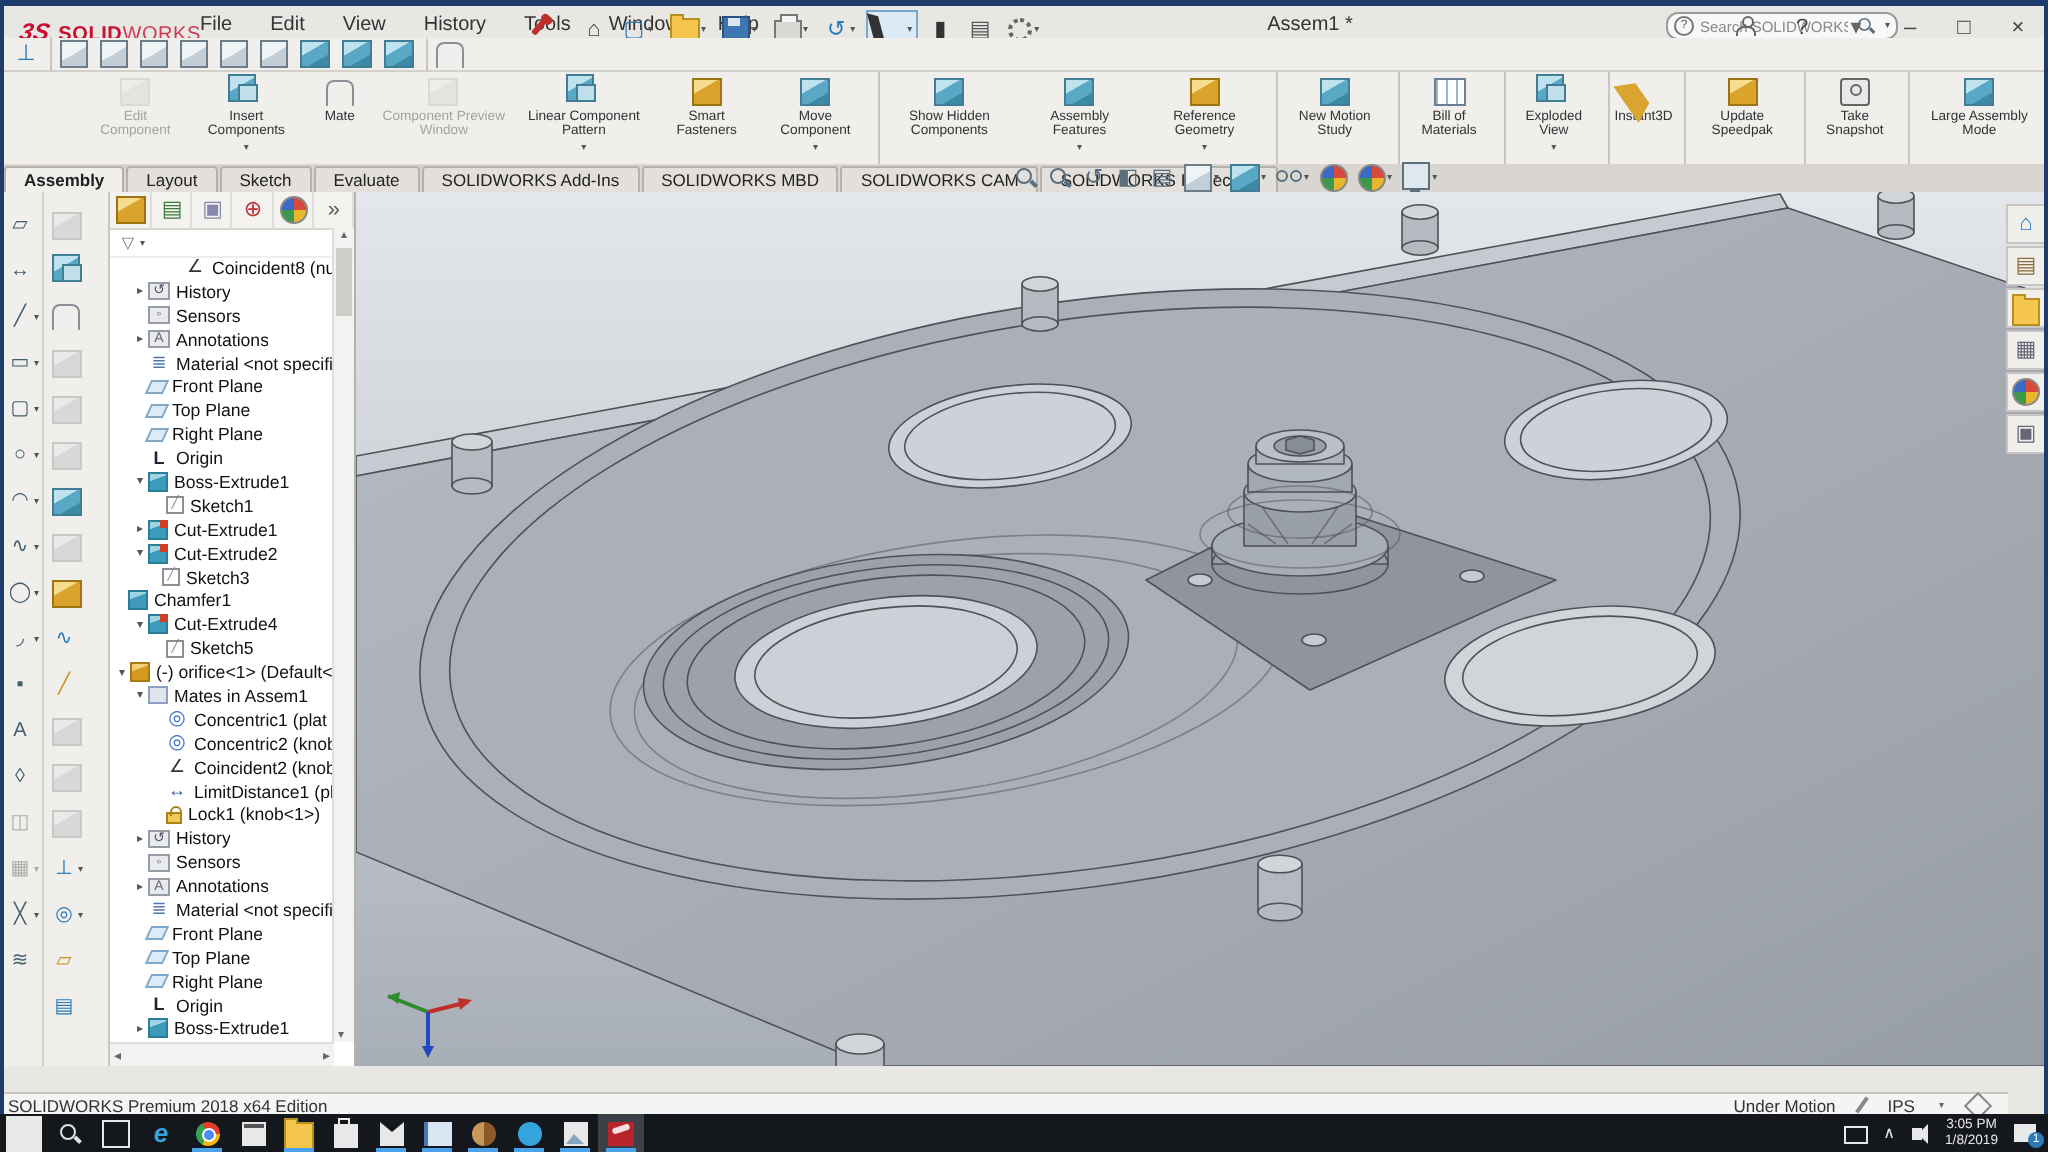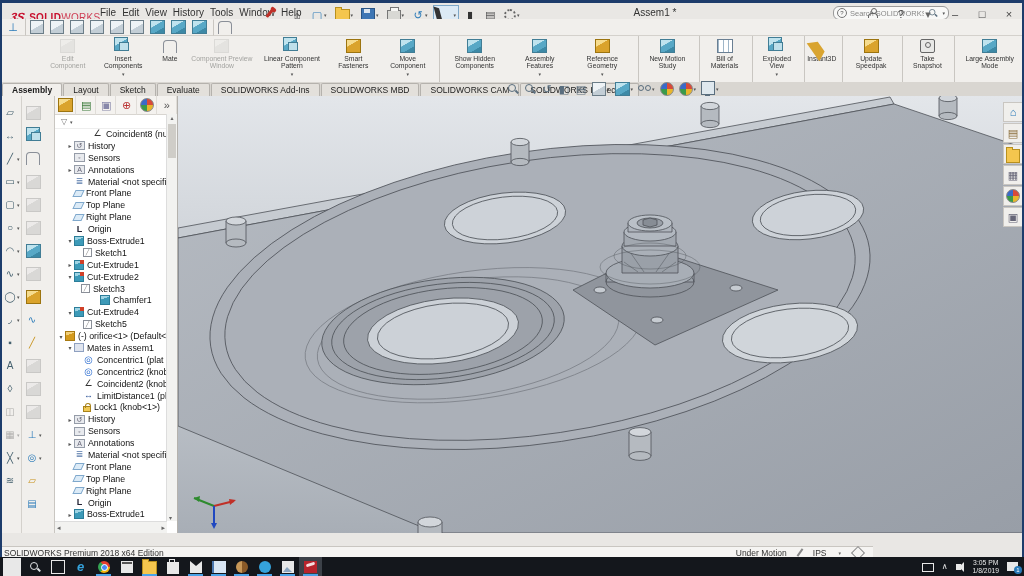--- a/index.html
+++ b/index.html
@@ -7,21 +7,21 @@
        font-family:"Liberation Sans","DejaVu Sans",sans-serif;background:#e9e7e4;
        -webkit-font-smoothing:antialiased;}
   .frame-edge{position:absolute;top:0;width:2px;height:557px;background:#1d3c6b;z-index:50;}
   
   #titlebar{position:absolute;left:0;top:0;width:1024px;height:19px;background:#e9e7e4;
             border-top:3px solid #1d3c6b;box-sizing:border-box;}
   #brand{position:absolute;left:10px;top:4px;white-space:nowrap;}
   #brand .mark{font-style:italic;font-weight:bold;font-size:12px;color:#c8102e;transform:skewX(-12deg);display:inline-block;}
   #brand .solid{font-weight:bold;font-size:10px;color:#c8102e;letter-spacing:.3px;}
   #brand .works{font-size:10px;color:#c8102e;opacity:.8;letter-spacing:.3px;}
-  #menubar{position:absolute;left:100px;top:4px;display:flex;gap:6px;font-size:10px;color:#333;}
+  #menubar{position:absolute;left:100px;top:4px;display:flex;gap:19px;font-size:10px;color:#333;}
   .menu{cursor:default;}
   .i-pin{position:absolute;left:268px;top:6px;width:3px;height:9px;background:#c03028;transform:rotate(40deg);border-radius:1px;}
   .i-pin::before{content:"";position:absolute;top:-3px;left:-1.5px;width:6px;height:4px;background:#c03028;border-radius:2px;}
   #quickbar{position:absolute;left:288px;top:2px;display:flex;align-items:center;gap:2px;}
   #quickbar .tbtn{height:15px;}
   #wintitle{position:absolute;left:600px;top:4px;width:110px;text-align:center;font-size:10px;color:#333;}
   #searchbox{position:absolute;left:833px;top:3px;width:108px;height:12px;border:1px solid #9a9a9a;border-radius:6px;
              background:#f8f8f7;display:flex;align-items:center;padding:0 3px;gap:3px;}
   #searchbox .help-circ{width:8px;height:8px;border:1px solid #777;border-radius:50%;font-size:6px;line-height:8px;text-align:center;color:#555;flex:none;}
   #searchbox .ph{font-size:7.5px;color:#888;white-space:nowrap;overflow:hidden;flex:1;}
@@ -127,21 +127,21 @@
   
   #viewport{position:absolute;left:178px;top:0;width:846px;height:437px;overflow:hidden;}
   #viewport svg{display:block;}
   #taskpane{position:absolute;right:1px;top:6px;width:20px;display:flex;flex-direction:column;gap:1px;}
   #taskpane .tbtn{background:#f0efec;border:1px solid #c9c6c1;height:16px;}
   
   #modeltabs{position:absolute;left:0;top:533px;width:1024px;height:13px;background:#d9d6d1;display:flex;align-items:stretch;font-size:8.5px;color:#333;}
   #mtscroll{width:64px;background:#cac7c2;display:flex;align-items:center;justify-content:space-around;font-size:7px;color:#555;border-right:1px solid #b5b2ad;}
   .mtab{padding:1px 10px;border-right:1px solid #b5b2ad;display:flex;align-items:center;}
   .mtab.active{background:#f5f4f2;font-weight:bold;}
-  #statusbar{position:absolute;left:0;top:546px;width:873px;height:11px;background:#f5f4f2;border-top:1px solid #c9c6c1;
+  #statusbar{position:absolute;left:0;top:546px;width:1004px;height:11px;background:#f5f4f2;border-top:1px solid #c9c6c1;
              border-bottom:3px solid #1d3c6b;box-sizing:content-box;font-size:8.5px;color:#333;display:flex;align-items:center;}
   #statusbar .left{margin-left:4px;flex:1;}
   #statusbar .right{display:flex;align-items:center;gap:12px;margin-right:10px;}
   .i-pencil{width:2px;height:9px;background:#888;transform:rotate(35deg);display:inline-block;}
   .i-tag{width:8px;height:8px;border:1px solid #888;transform:rotate(45deg);display:inline-block;}
   
   #taskbar{position:absolute;left:0;top:557px;width:1024px;height:19px;background:#14171c;display:flex;align-items:center;}
   .tbapp{width:23px;height:19px;display:flex;align-items:center;justify-content:center;position:relative;}
   .tbapp.active{background:#3c4148;}
   .tbapp.running::after{content:"";position:absolute;left:4px;bottom:0;width:15px;height:2px;background:#4aa3e8;}
@@ -699,21 +699,21 @@
           <div class="trow" style="padding-left: 11px;">
             <span class="exp">▾</span>
             <span class="ti i-t-cut"></span>
             <span class="tlabel">Cut-Extrude2</span>
           </div>
           <div class="trow" style="padding-left: 18px;">
             <span class="exp"></span>
             <span class="ti i-t-sketch"></span>
             <span class="tlabel">Sketch3</span>
           </div>
-          <div class="trow" style="padding-left: 1px; margin-left: 36px;">
+          <div class="trow" style="padding-left: 1px;">
             <span class="exp"></span>
             <span class="ti i-t-chamfer"></span>
             <span class="tlabel">Chamfer1</span>
           </div>
           <div class="trow" style="padding-left: 11px;">
             <span class="exp">▾</span>
             <span class="ti i-t-cut"></span>
             <span class="tlabel">Cut-Extrude4</span>
           </div>
           <div class="trow" style="padding-left: 20px;">

